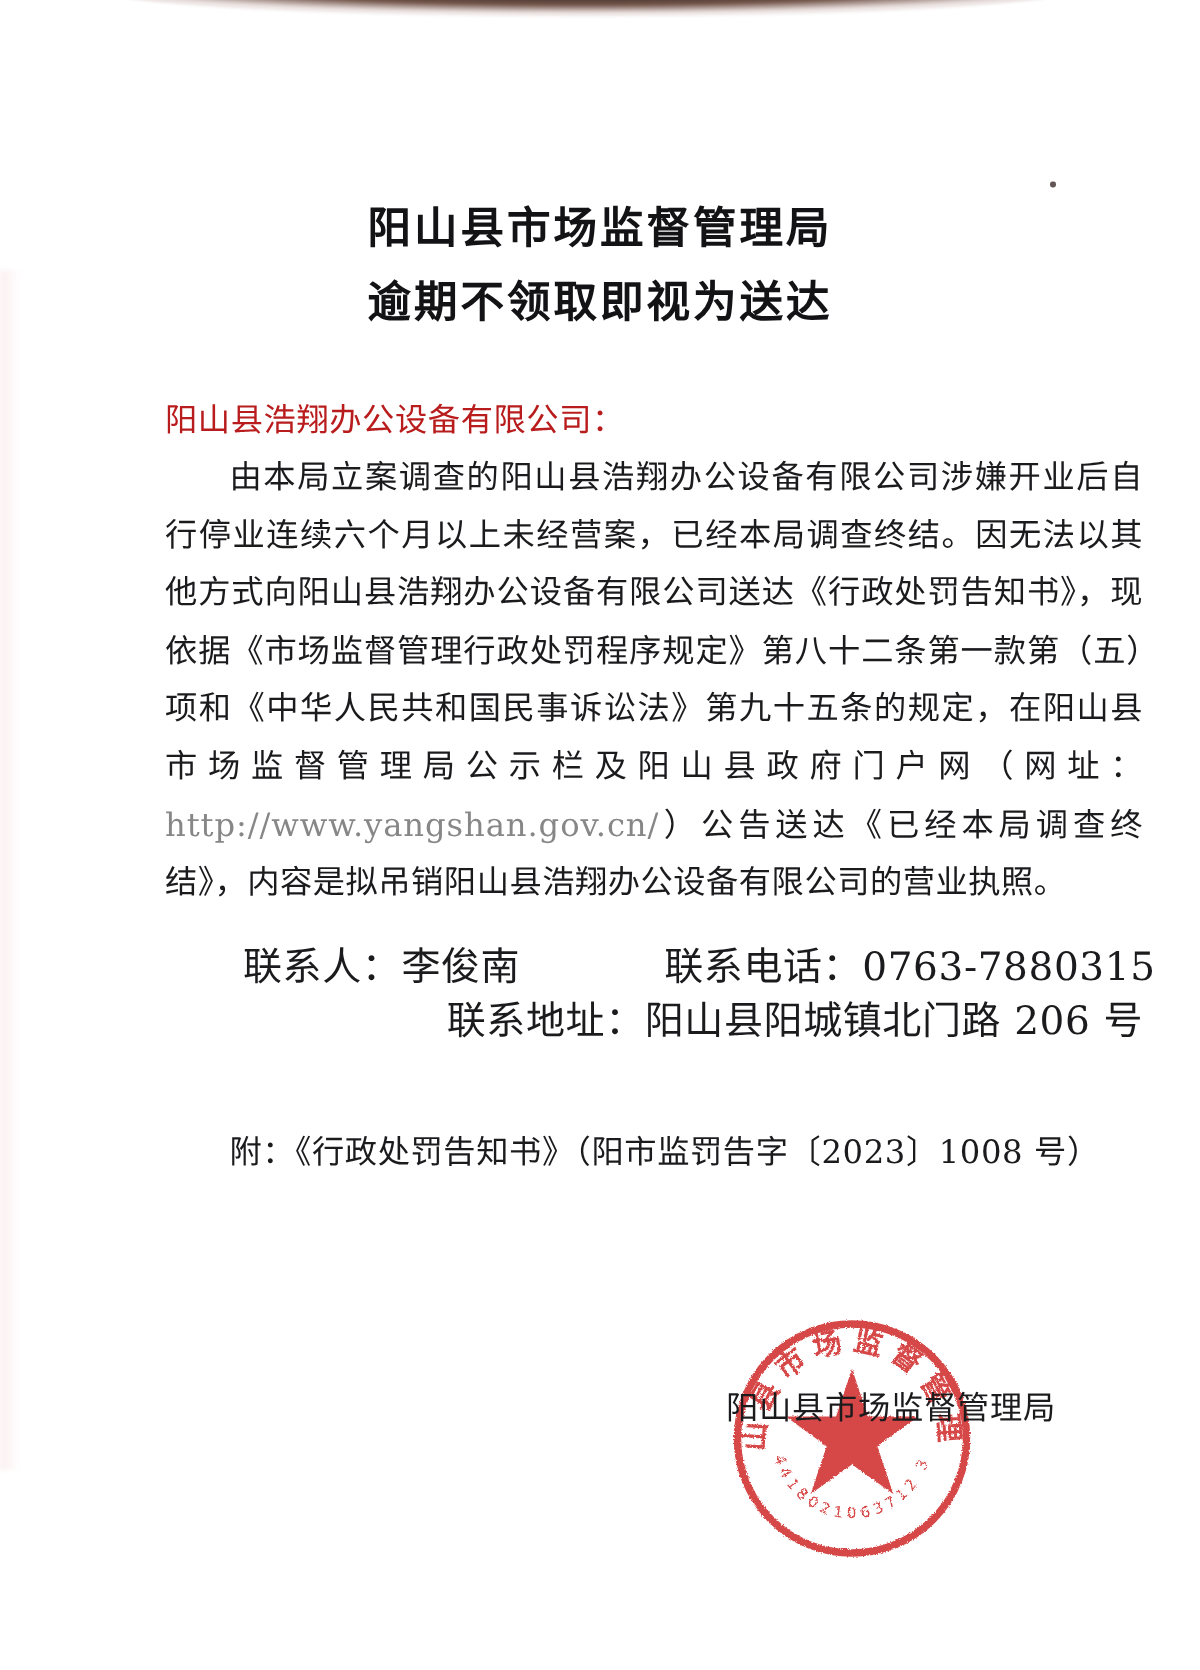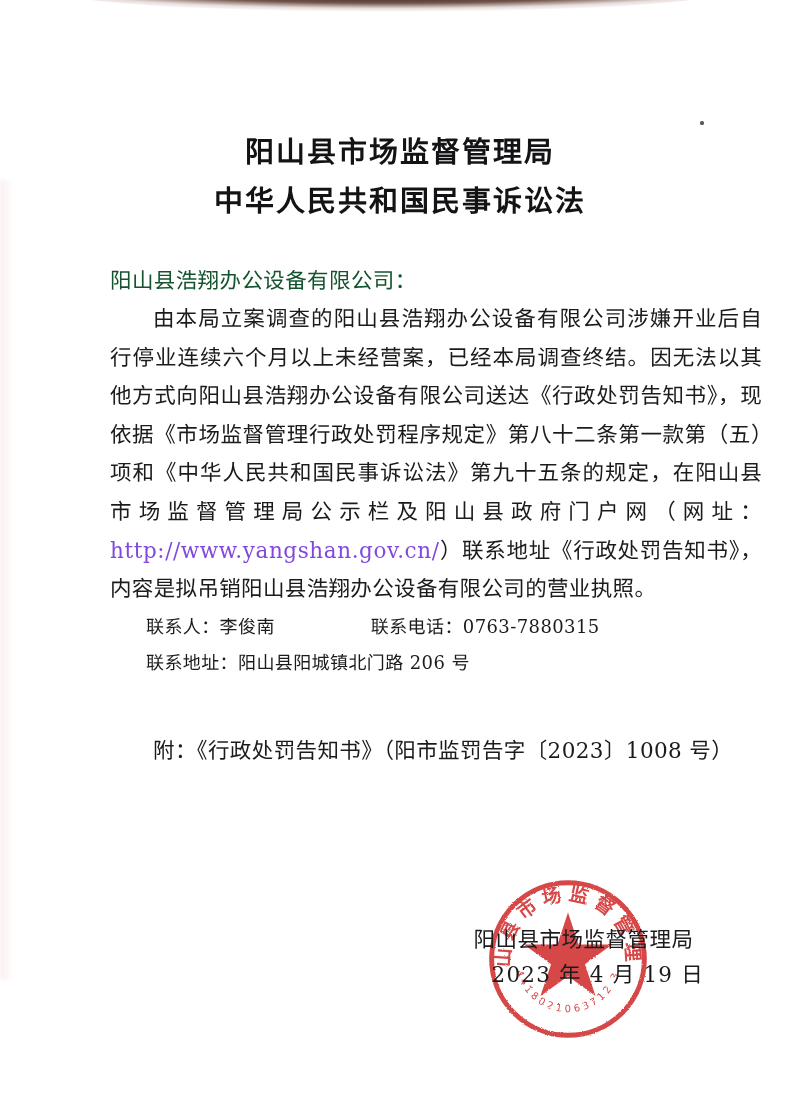--- a/index.html
+++ b/index.html
@@ -110,47 +110,48 @@
     width: 652px;
     margin-left: -72px;
     padding-left: 72px;
   }
 
   .addressee {
     font-size: 21.5px;
     line-height: 38px;
     letter-spacing: 0.4px;
     margin-top: 36px;
-    color: #14532d;
+    color: #b91c1c;
   }
 
   p.para {
     margin: 0;
     font-size: 21.5px;
     line-height: 38.6px;
     letter-spacing: 0.35px;
     text-indent: 2em;
     text-align: justify;
     text-justify: inter-character;
     color: #1b1b1e;
   }
 
   .url-faded {
-    color: #6d28d9;
+    color: #737373;
     font-family: "DejaVu Serif", "Liberation Serif", serif;
     letter-spacing: 0.6px;
     opacity: 0.85;
   }
 
   .contact-block {
-    margin-top: 0;
-    font-size: 18px;
+    margin-top: 18px;
+    font-size: 26px;
     line-height: 36px;
     letter-spacing: 0.4px;
     color: #1b1b1e;
+    text-align: right;
   }
   .contact-row {
     display: block;
     text-indent: 2em;
     white-space: pre;
   }
   .contact-gap { display: inline-block; width: 96px; }
 
   .attach-block {
     margin-top: 52px;
@@ -198,30 +199,30 @@
   <div class="scan-right-halo"></div>
   <div class="scan-left-tint"></div>
   <div class="speck speck-a"></div>
   <div class="speck speck-b"></div>
   <div class="speck speck-c"></div>
 
   <div class="doc">
 
     <div class="title-block">
       <div class="title-line">阳山县市场监督管理局</div>
-      <div class="title-line">中华人民共和国民事诉讼法</div>
+      <div class="title-line">逾期不领取即视为送达</div>
     </div>
 
     <div class="content">
       <div class="content-inner">
 
         <div class="addressee">阳山县浩翔办公设备有限公司：</div>
 
         <p class="para">
-          <span>由本局立案调查的阳山县浩翔办公设备有限公司涉嫌开业后自行停业连续六个月以上未经营案，已经本局调查终结。因无法以其他方式向阳山县浩翔办公设备有限公司送达《行政处罚告知书》，现依据《市场监督管理行政处罚程序规定》第八十二条第一款第（五）项和《中华人民共和国民事诉讼法》第九十五条的规定，在阳山县市场监督管理局公示栏及阳山县政府门户网（网址：</span><span class="url-faded">http://www.yangshan.gov.cn/</span><span>）联系地址《行政处罚告知书》，内容是拟吊销阳山县浩翔办公设备有限公司的营业执照。</span>
+          <span>由本局立案调查的阳山县浩翔办公设备有限公司涉嫌开业后自行停业连续六个月以上未经营案，已经本局调查终结。因无法以其他方式向阳山县浩翔办公设备有限公司送达《行政处罚告知书》，现依据《市场监督管理行政处罚程序规定》第八十二条第一款第（五）项和《中华人民共和国民事诉讼法》第九十五条的规定，在阳山县市场监督管理局公示栏及阳山县政府门户网（网址：</span><span class="url-faded">http://www.yangshan.gov.cn/</span><span>）公告送达《已经本局调查终结》，内容是拟吊销阳山县浩翔办公设备有限公司的营业执照。</span>
         </p>
 
 
 
         <div class="contact-block">
           <span class="contact-row"><span>联系人：</span><span>李俊南</span><span class="contact-gap"></span><span>联系电话：</span><span>0763-7880315</span></span>
           <span class="contact-row"><span>联系地址：</span><span>阳山县阳城镇北门路 206 号</span></span>
         </div>
 
         <div class="attach-block">附：《行政处罚告知书》（阳市监罚告字〔2023〕1008 号）</div>
@@ -247,17 +248,16 @@
           </text>
           <text font-family="'DejaVu Sans','Liberation Sans',sans-serif" font-size="12" fill="#cf2323" letter-spacing="4">
             <textPath href="#sealArcBottom" startOffset="50%" text-anchor="middle">4418021063712 3</textPath>
           </text>
         </g>
       </svg>
     </div>
 
     <div class="sign-block">
       <div>阳山县市场监督管理局</div>
-      <div class="sign-date">2023 年 4 月 19 日</div>
     </div>
 
   </div>
 </div>
 
 </body></html>

